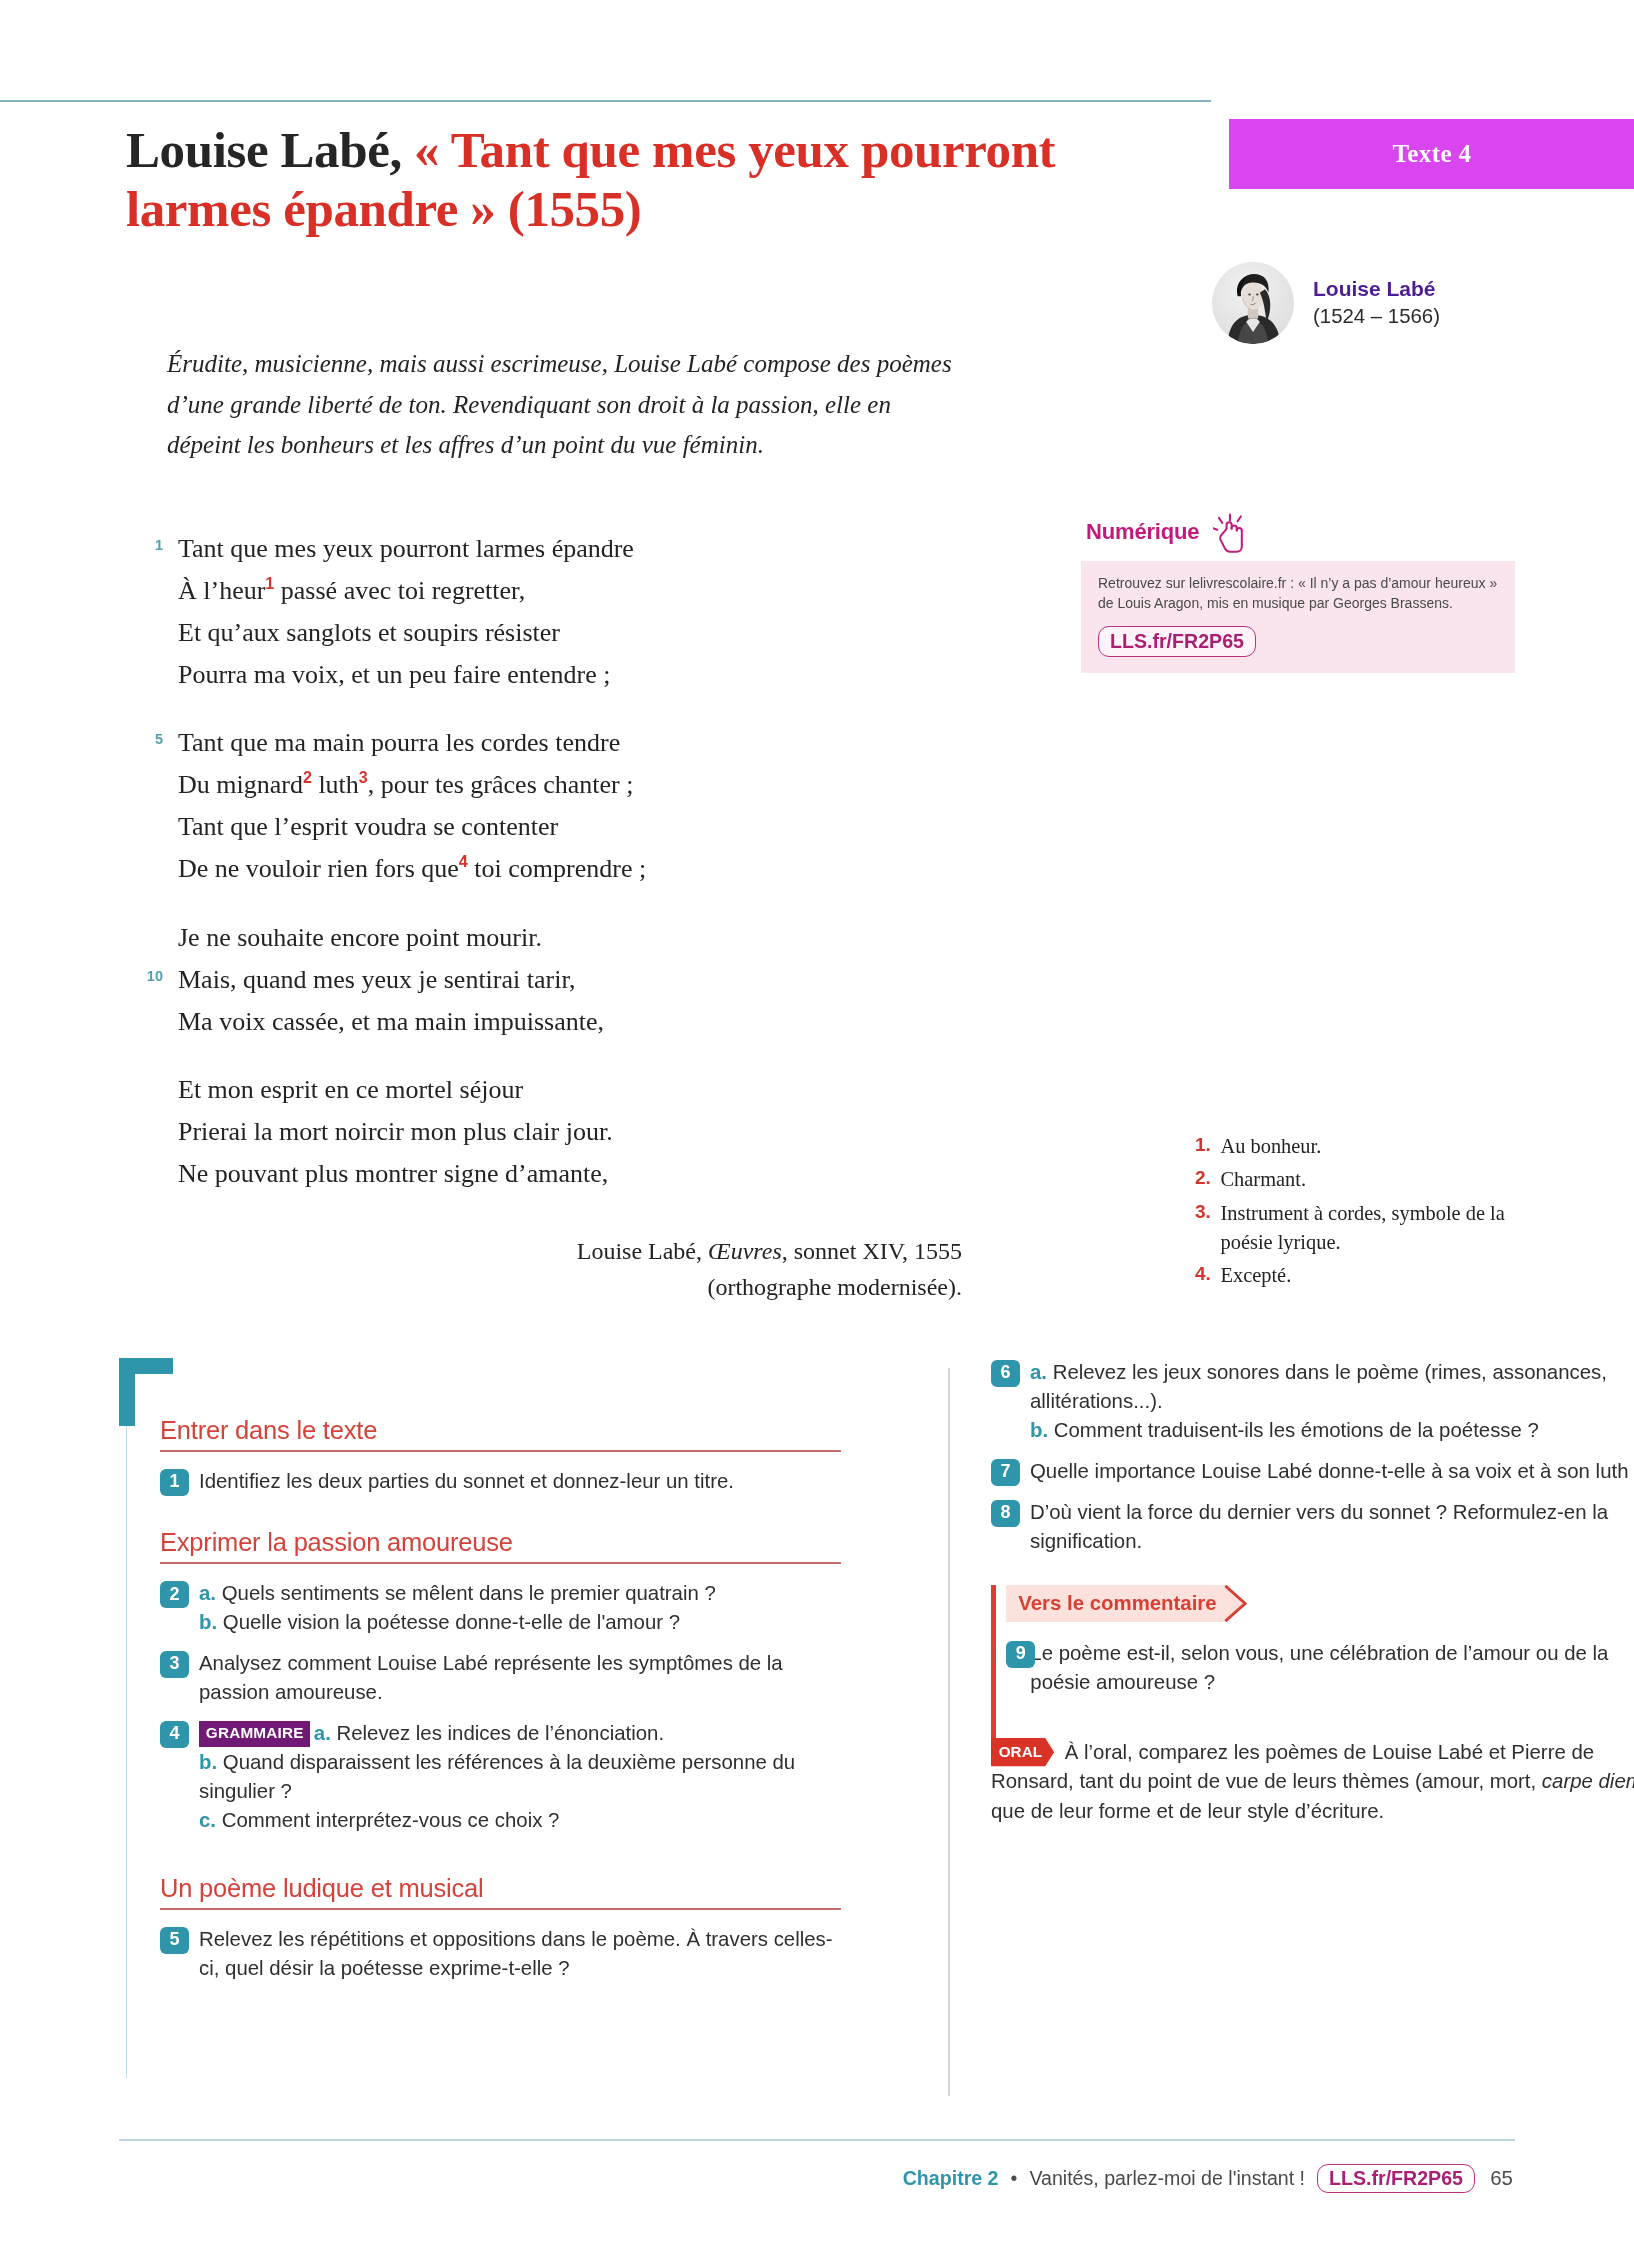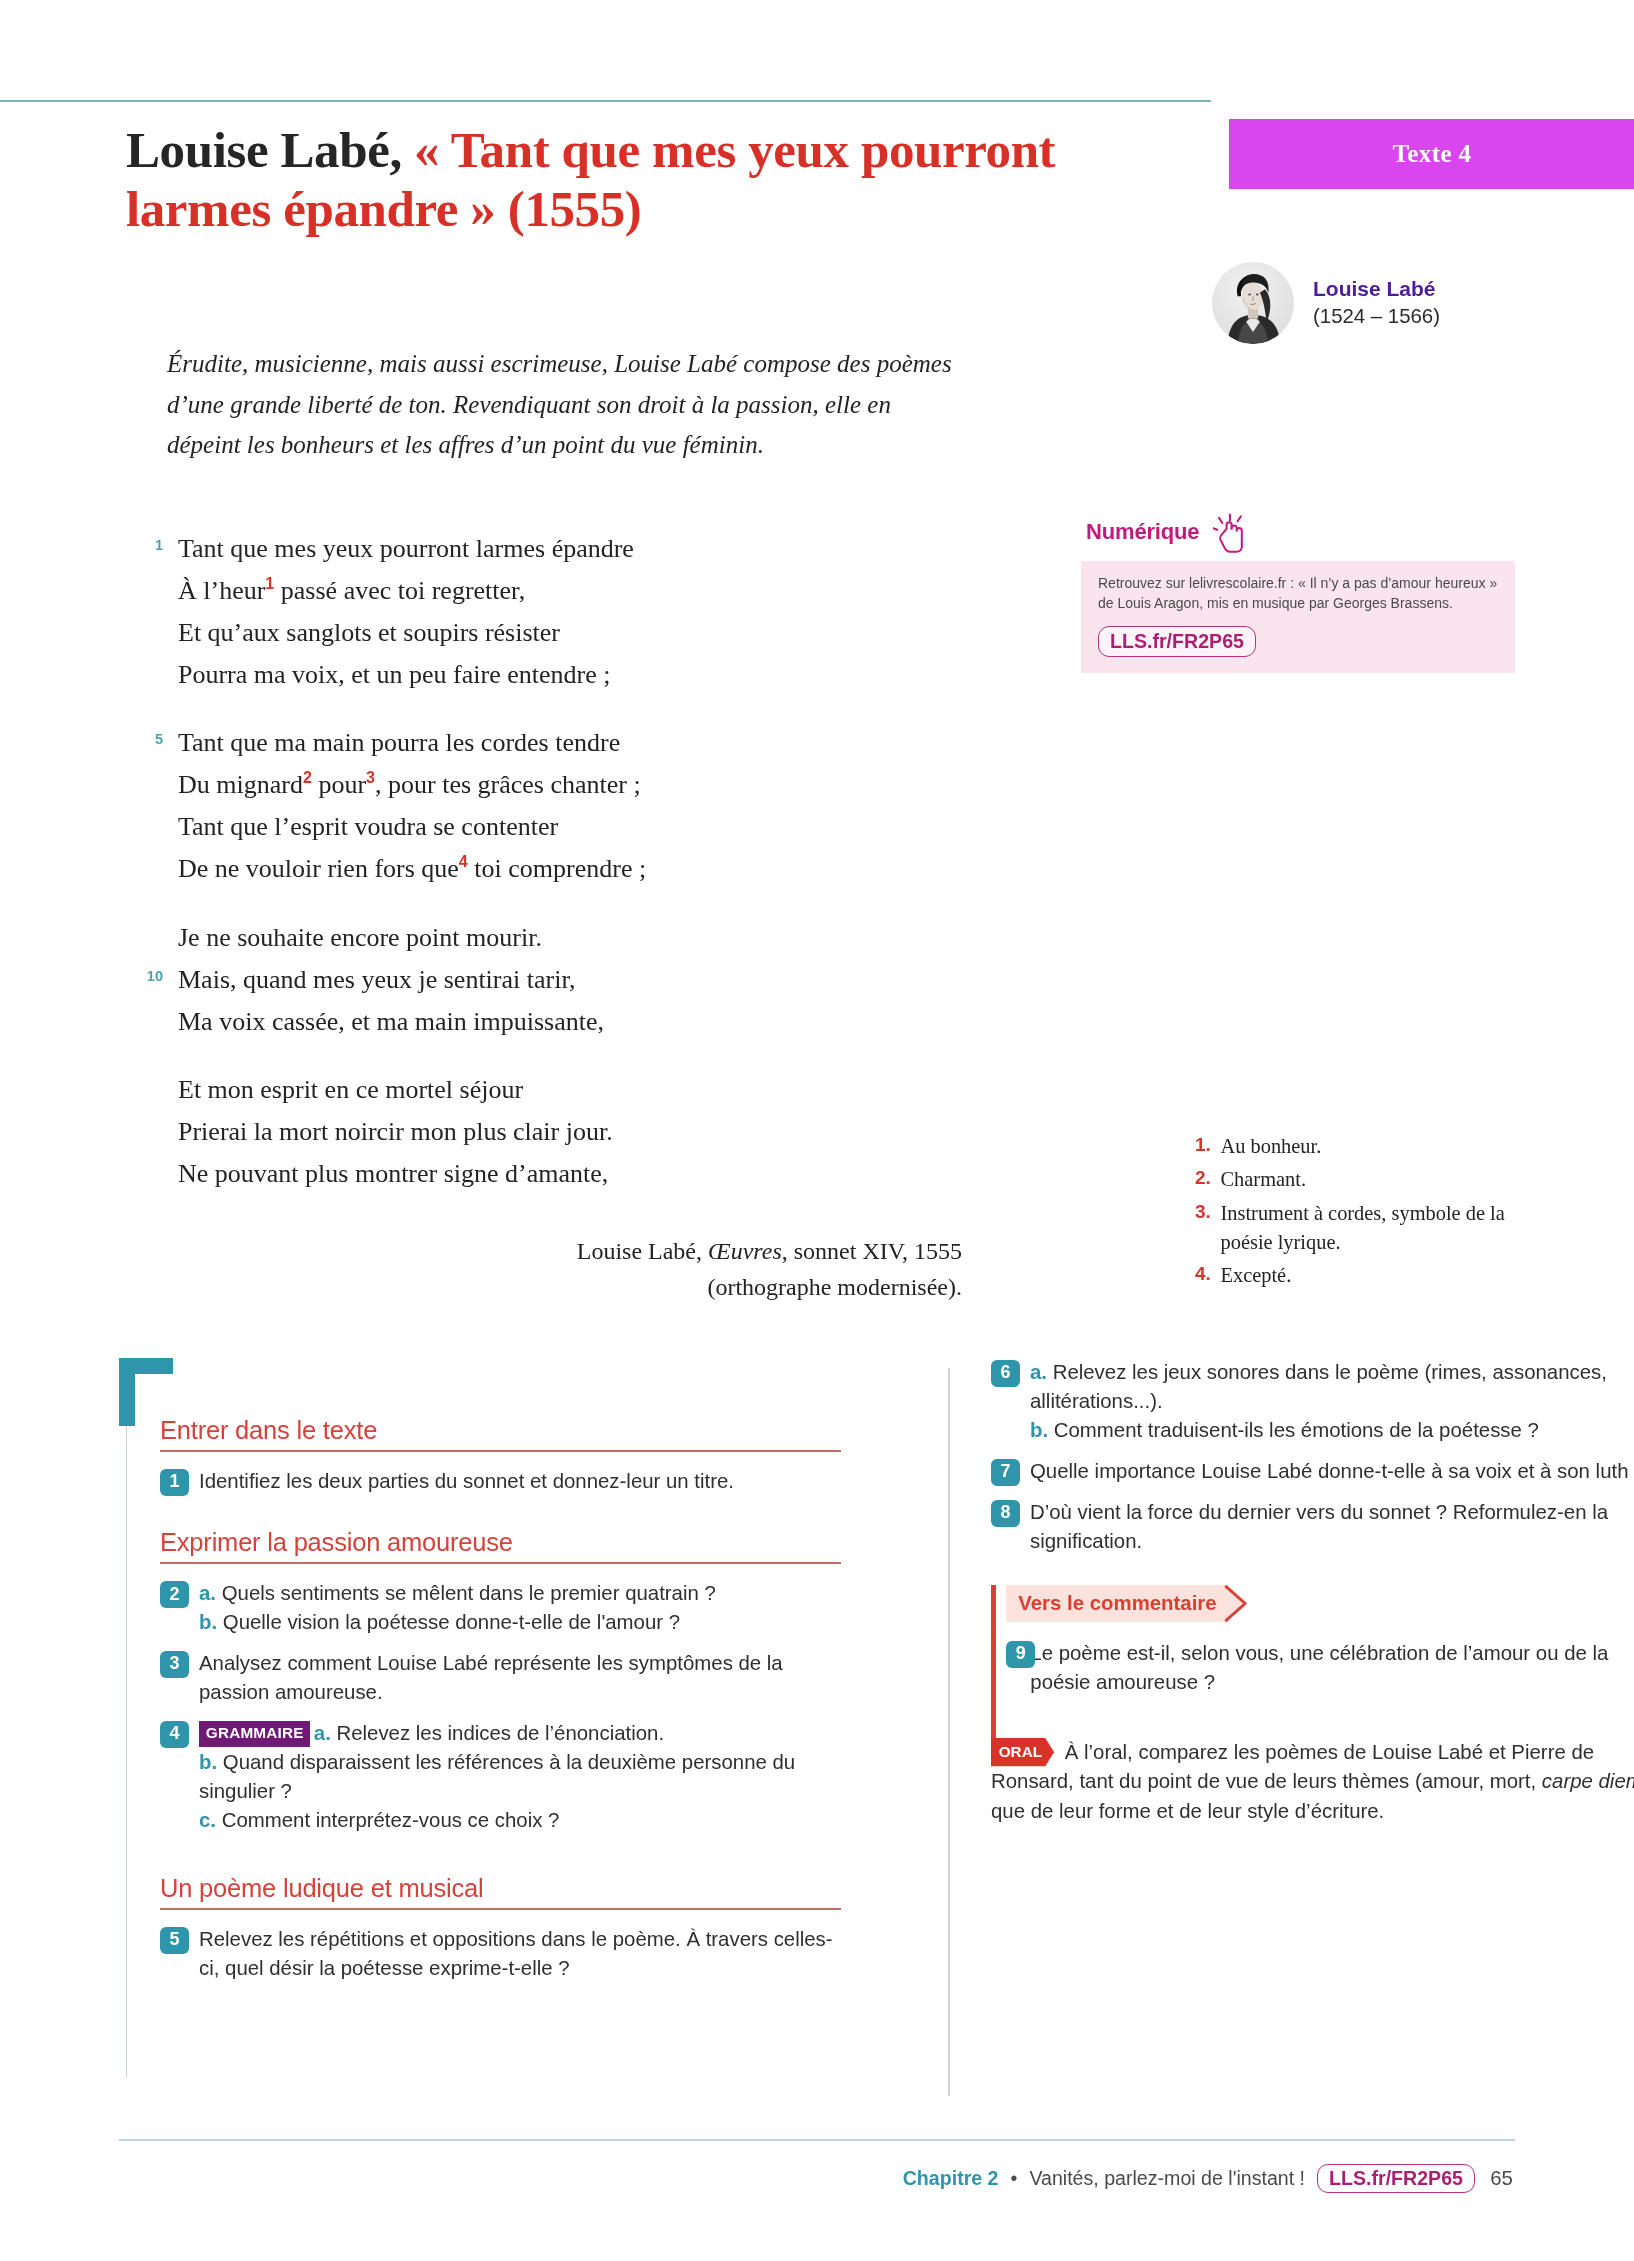--- a/index.html
+++ b/index.html
@@ -487,21 +487,21 @@
     <div class="verse">
       <span class="vnum"></span><span>Pourra ma voix, et un peu faire entendre ;</span>
     </div>
   </div>
 
   <div class="stanza">
     <div class="verse">
       <span class="vnum">5</span><span>Tant que ma main pourra les cordes tendre</span>
     </div>
     <div class="verse">
-      <span class="vnum"></span><span>Du mignard</span><sup class="fn">2</sup><span> pour</span><sup class="fn">3</sup><span>, pour tes grâces chanter ;</span>
+      <span class="vnum"></span><span>Du mignard</span><sup class="fn">2</sup><span> luth</span><sup class="fn">3</sup><span>, pour tes grâces chanter ;</span>
     </div>
     <div class="verse">
       <span class="vnum"></span><span>Tant que l’esprit voudra se contenter</span>
     </div>
     <div class="verse">
       <span class="vnum"></span><span>De ne vouloir rien fors que</span><sup class="fn">4</sup><span> toi comprendre ;</span>
     </div>
   </div>
 
   <div class="stanza">

